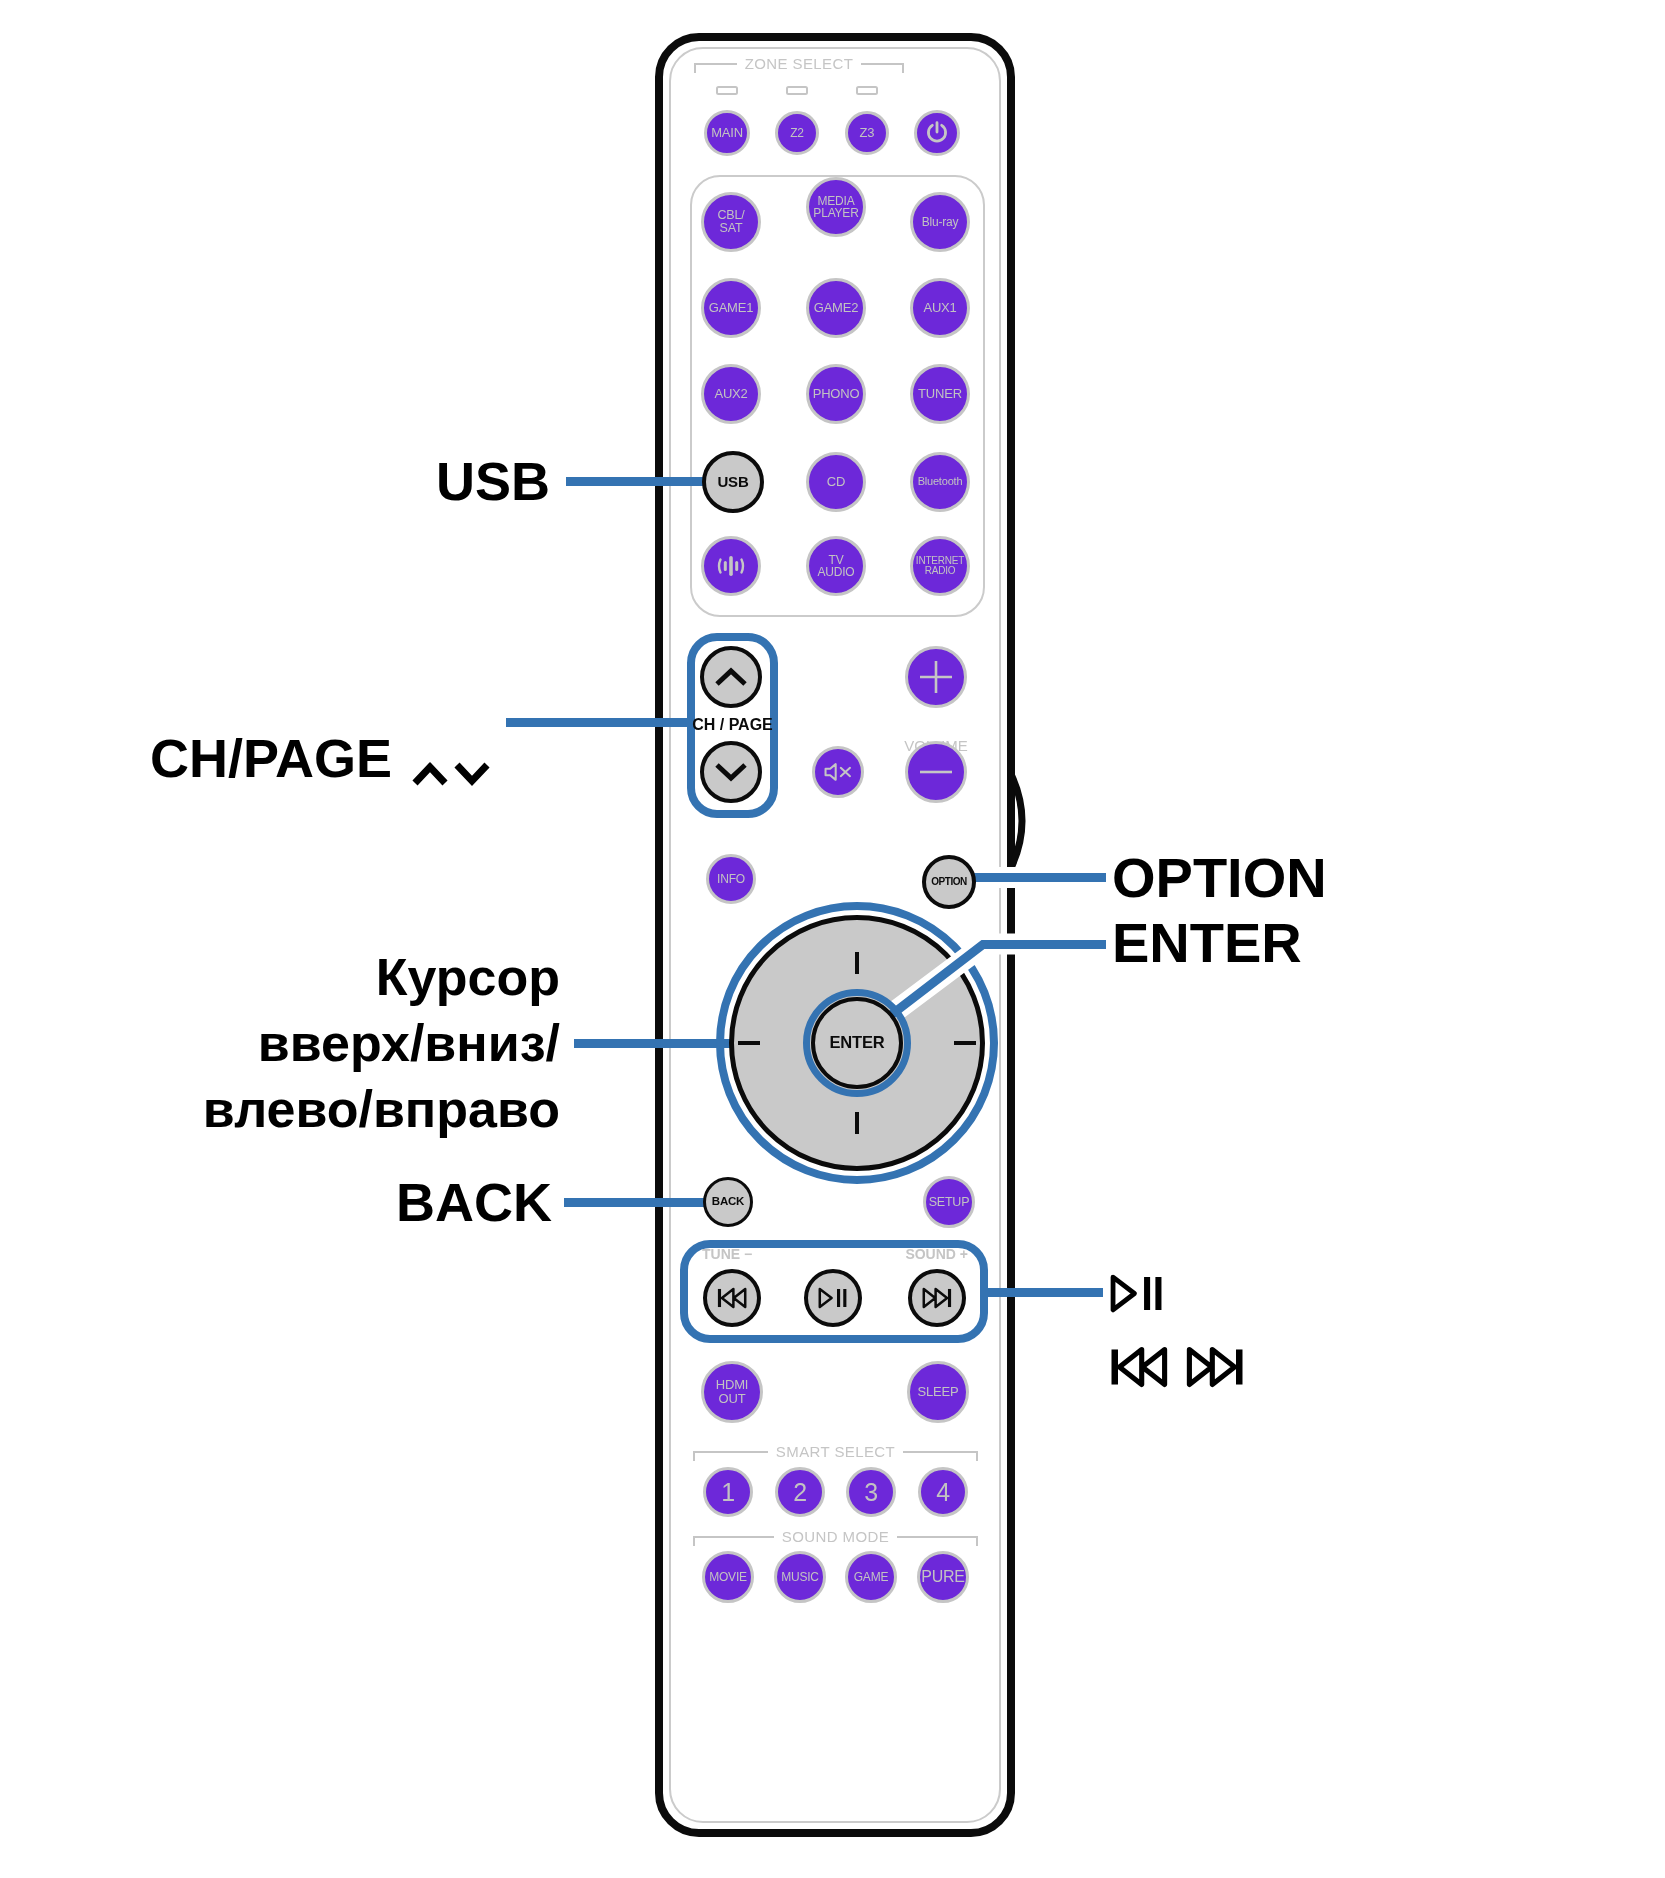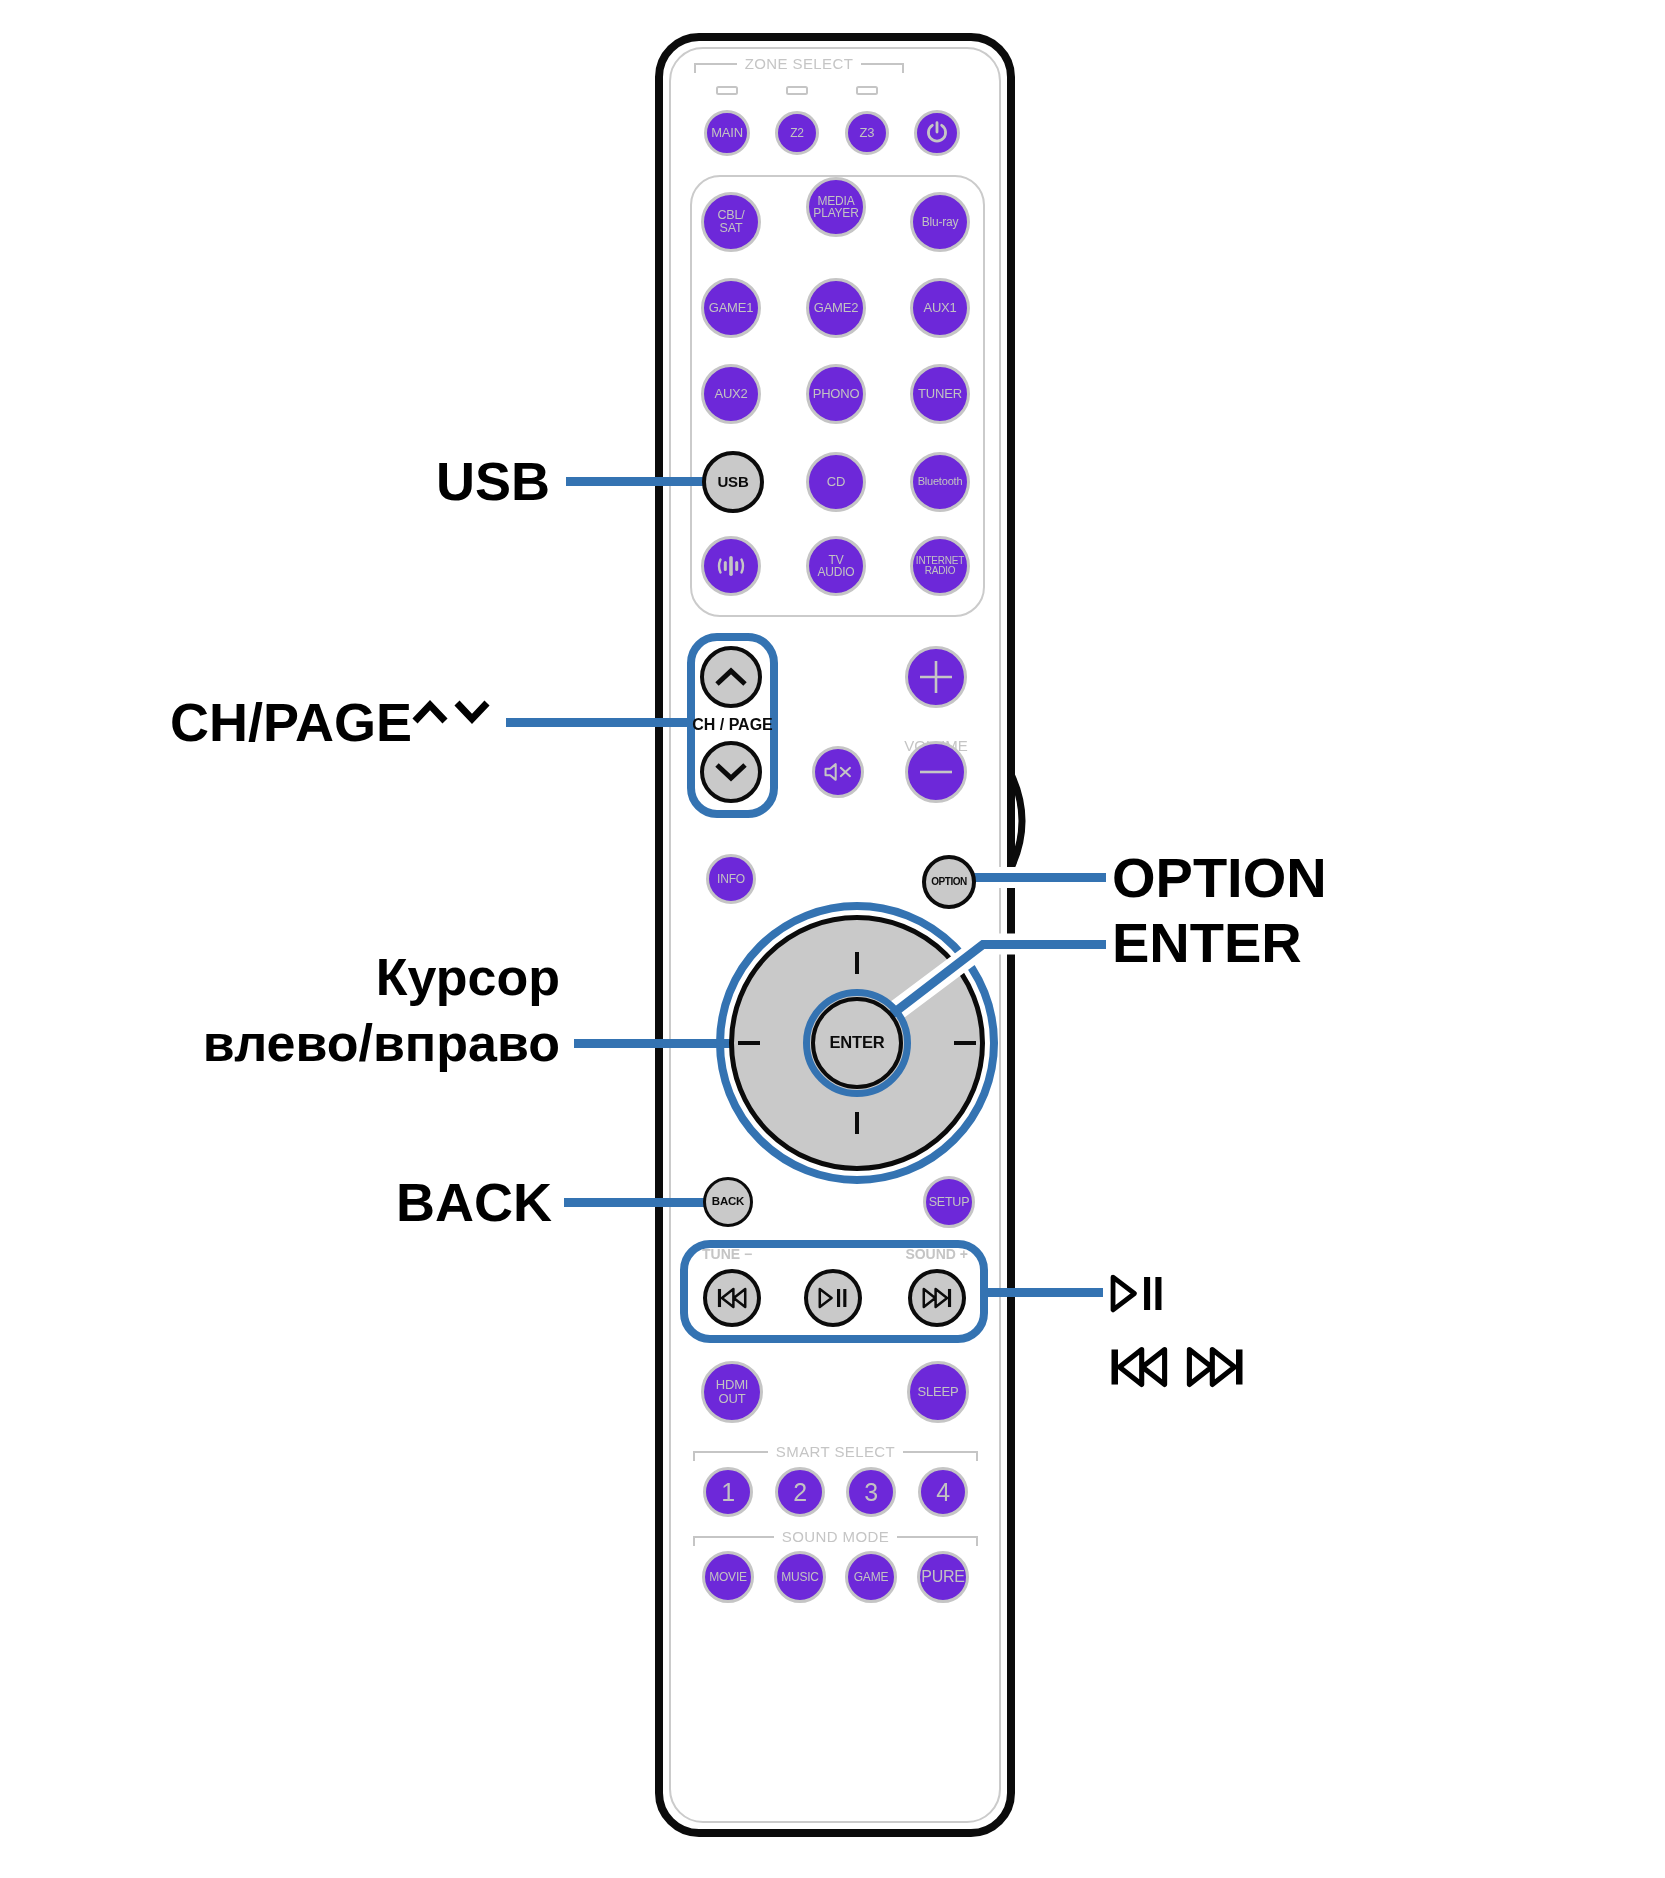--- a/index.html
+++ b/index.html
@@ -281,34 +281,35 @@
     </div>
   <div class="c faded" style="left:845px;top:1551px;width:52px;height:52px">
     <span style="font-size:12px">GAME</span>
     </div>
   <div class="c faded" style="left:917px;top:1551px;width:52px;height:52px">
     <span style="font-size:16px">PURE</span>
     </div>
 
   <div class="callout" style="right:1115px;top:452px">USB</div>
 
-  <div class="callout" style="right:1175px;top:693px;display:flex;align-items:flex-start;">
+  <div class="callout" style="right:1175px;top:729px;display:flex;align-items:flex-end;gap:20px">
     <span>CH/PAGE</span>
     <span style="display:flex;align-items:center;gap:6px;margin-top:6px">
       <svg width="36" height="26" viewBox="0 0 36 26">
         <path d="M3 22 L18 6 L33 22" stroke="#000" stroke-width="7" fill="none"></path>
         </svg>
       <svg width="36" height="26" viewBox="0 0 36 26">
         <path d="M3 4 L18 20 L33 4" stroke="#000" stroke-width="7" fill="none"></path>
         </svg>
     </span>
   </div>
 
   <div class="cursor-block" style="right:1105px;top:944px">
     <span>Курсор</span>
+    <span>вверх/вниз/</span>
     <span>влево/вправо</span>
   </div>
 
   <div class="callout" style="right:1113px;top:1173px">BACK</div>
 
   <div class="callout" style="left:1112px;top:849px;font-size:56px">OPTION</div>
   <div class="callout" style="left:1112px;top:914px;font-size:56px">ENTER</div>
 
   <svg class="abs" style="left:1108px;top:1272px" width="58" height="43" viewBox="0 0 46 34">
     <path d="M4 4 L21 17 L4 30 Z" stroke="#000" stroke-width="3.8" fill="none" stroke-linejoin="round"></path>

